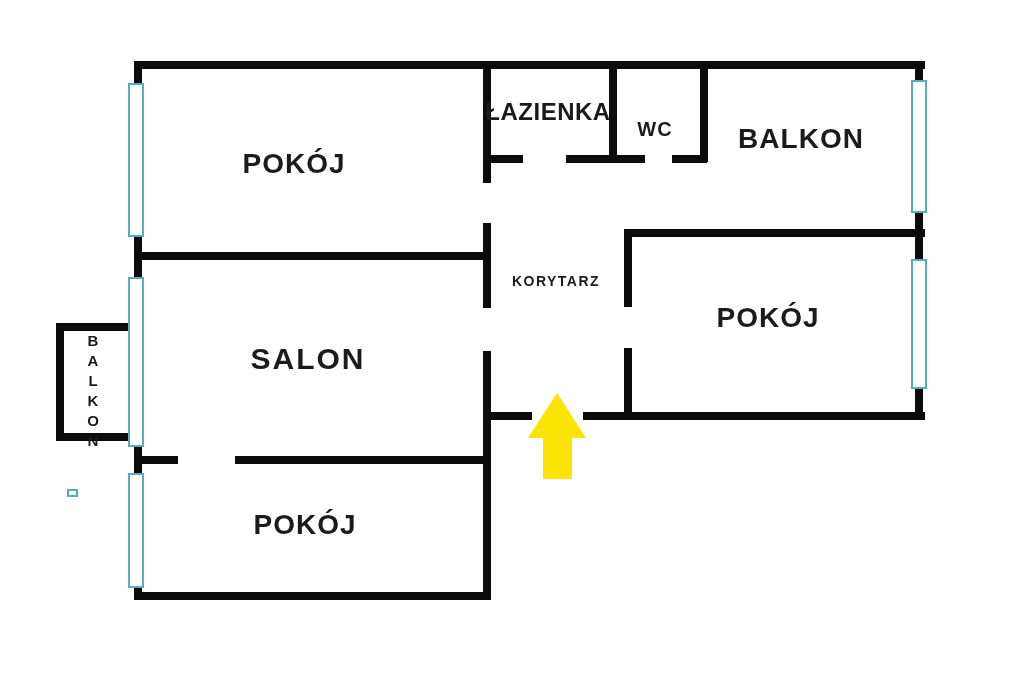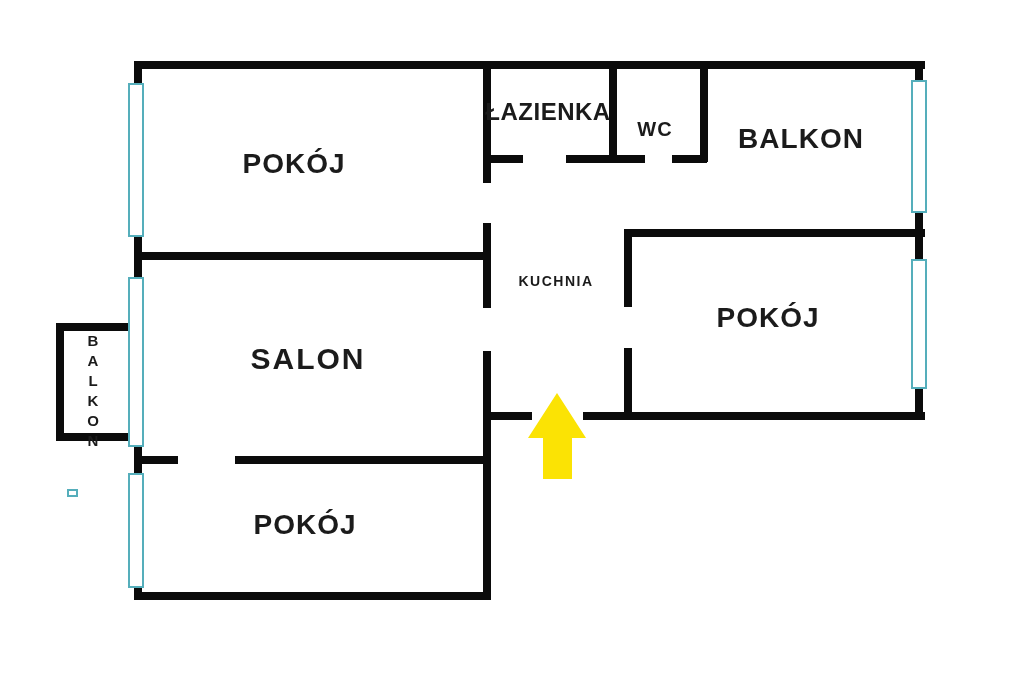--- a/index.html
+++ b/index.html
@@ -105,21 +105,21 @@
   <div class="window" style="left:128px; top:277px; width:16px; height:170px;"></div>
   <div class="window" style="left:128px; top:473px; width:16px; height:115px;"></div>
   <div class="window" style="left:911px; top:80px;  width:16px; height:133px;"></div>
   <div class="window" style="left:911px; top:259px; width:16px; height:130px;"></div>
   <div class="window" style="left:67px;  top:489px; width:11px; height:8px;"></div>
 
   <div class="room-label lbl-28" style="left:294px; top:164px;">POKÓJ</div>
   <div class="room-label lbl-24" style="left:548px; top:112px;">ŁAZIENKA</div>
   <div class="room-label lbl-20" style="left:655px; top:129px;">WC</div>
   <div class="room-label lbl-28" style="left:801px; top:139px;">BALKON</div>
-  <div class="room-label lbl-14" style="left:556px; top:281px;">KUCHNIA</div>
+  <div class="room-label lbl-14" style="left:556px; top:281px;">KORYTARZ</div>
   <div class="room-label lbl-28" style="left:768px; top:318px;">POKÓJ</div>
   <div class="room-label lbl-30" style="left:300px; top:359px;">SALON</div>
   <div class="room-label lbl-28" style="left:305px; top:525px;">POKÓJ</div>
   <div class="lbl-vertical" style="left:93px; top:332px;">BALKON</div>
 
   <svg class="arrow-svg" style="left:526px; top:393px;" width="62" height="86" viewBox="0 0 62 86">
     <polygon points="31,0 60,45 46,45 46,86 17,86 17,45 2,45"></polygon>
   </svg>
 
 </div>

